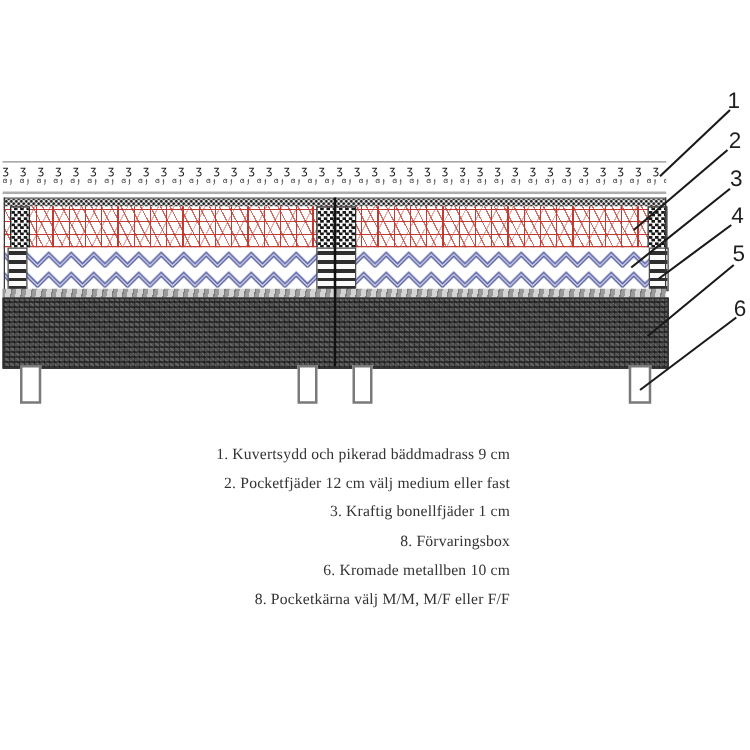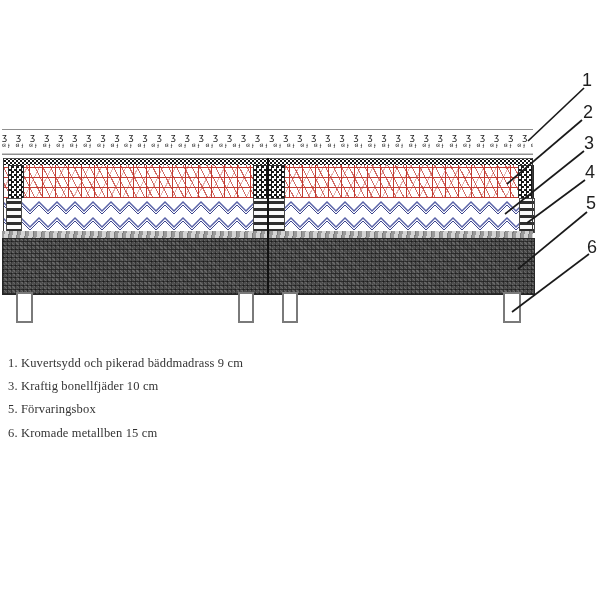--- a/index.html
+++ b/index.html
@@ -61,21 +61,21 @@
   .divider{left:267px;top:158px;width:2px;height:135px;background:#111;}
 
   
   .callout-num{font-size:18px;color:#1f1f1f;line-height:20px;}
   .lines-svg{left:0;top:0;width:600px;height:600px;pointer-events:none;}
   .lines-svg line{stroke:#1a1a1a;stroke-width:1.7;}
 
   
   .legend{left:8px;top:352px;width:400px;font-family:"Liberation Serif","DejaVu Serif",serif;
           font-size:12.5px;color:#333;}
-  .legend-item{height:23.2px;line-height:23.2px;white-space:nowrap;letter-spacing:.15px;}
+  .legend-item{height:23.2px;line-height:23.2px;white-space:nowrap;letter-spacing:.15px;text-align:right;}
 </style>
 </head>
 <body>
 
 <div class="stage">
 
   <div class="abs quilt">
     <div class="quilt-row1">ʒ ʒ ʒ ʒ ʒ ʒ ʒ ʒ ʒ ʒ ʒ ʒ ʒ ʒ ʒ ʒ ʒ ʒ ʒ ʒ ʒ ʒ ʒ ʒ ʒ ʒ ʒ ʒ ʒ ʒ ʒ ʒ ʒ ʒ ʒ ʒ ʒ ʒ ʒ ʒ ʒ ʒ ʒ ʒ ʒ ʒ ʒ ʒ ʒ ʒ ʒ ʒ ʒ ʒ ʒ ʒ ʒ ʒ ʒ ʒ ʒ ʒ ʒ ʒ ʒ ʒ ʒ ʒ ʒ ʒ ʒ ʒ ʒ ʒ ʒ ʒ ʒ ʒ ʒ ʒ </div>
     <div class="quilt-row2">ɞɟ ɞɟ ɞɟ ɞɟ ɞɟ ɞɟ ɞɟ ɞɟ ɞɟ ɞɟ ɞɟ ɞɟ ɞɟ ɞɟ ɞɟ ɞɟ ɞɟ ɞɟ ɞɟ ɞɟ ɞɟ ɞɟ ɞɟ ɞɟ ɞɟ ɞɟ ɞɟ ɞɟ ɞɟ ɞɟ ɞɟ ɞɟ ɞɟ ɞɟ ɞɟ ɞɟ ɞɟ ɞɟ ɞɟ ɞɟ ɞɟ ɞɟ ɞɟ ɞɟ ɞɟ ɞɟ ɞɟ ɞɟ ɞɟ ɞɟ ɞɟ ɞɟ ɞɟ ɞɟ ɞɟ ɞɟ ɞɟ ɞɟ ɞɟ ɞɟ ɞɟ ɞɟ ɞɟ ɞɟ ɞɟ ɞɟ ɞɟ ɞɟ ɞɟ ɞɟ ɞɟ ɞɟ ɞɟ ɞɟ ɞɟ ɞɟ ɞɟ ɞɟ ɞɟ ɞɟ </div>
   </div>
@@ -125,18 +125,20 @@
 
   <div class="abs callout-num" style="left:582px;top:70px;">1</div>
   <div class="abs callout-num" style="left:583px;top:102px;">2</div>
   <div class="abs callout-num" style="left:584px;top:133px;">3</div>
   <div class="abs callout-num" style="left:585px;top:162px;">4</div>
   <div class="abs callout-num" style="left:586px;top:193px;">5</div>
   <div class="abs callout-num" style="left:587px;top:237px;">6</div>
 
   <div class="abs legend">
     <div class="legend-item">1. Kuvertsydd och pikerad bäddmadrass 9 cm</div>
-    <div class="legend-item">3. Kraftig bonellfjäder 10 cm</div>
-    <div class="legend-item">5. Förvaringsbox</div>
-    <div class="legend-item">6. Kromade metallben 15 cm</div>
+    <div class="legend-item">2. Pocketfjäder 12 cm välj medium eller fast</div>
+    <div class="legend-item">3. Kraftig bonellfjäder 1 cm</div>
+    <div class="legend-item">8. Förvaringsbox</div>
+    <div class="legend-item">6. Kromade metallben 10 cm</div>
+    <div class="legend-item">8. Pocketkärna välj M/M, M/F eller F/F</div>
   </div>
 
 </div>
 
 </body></html>

